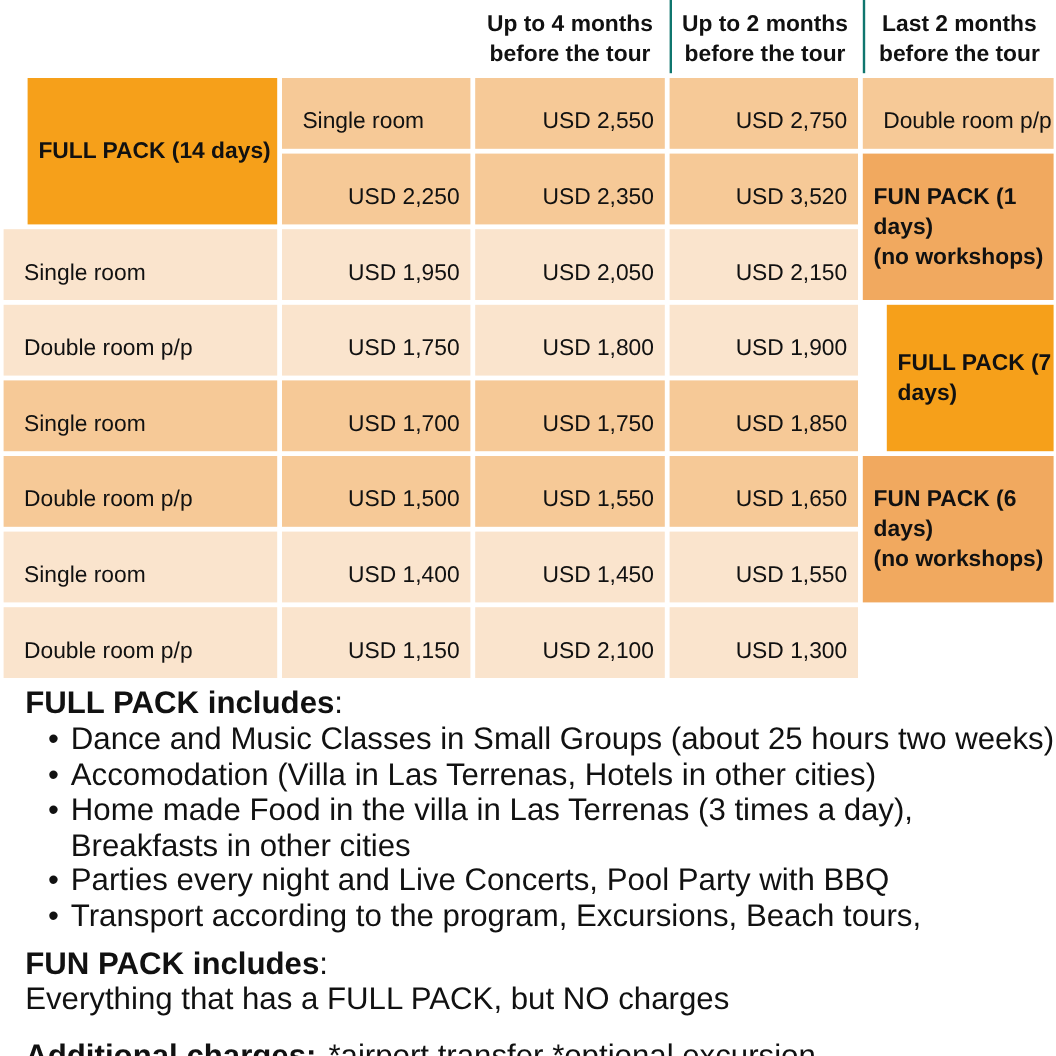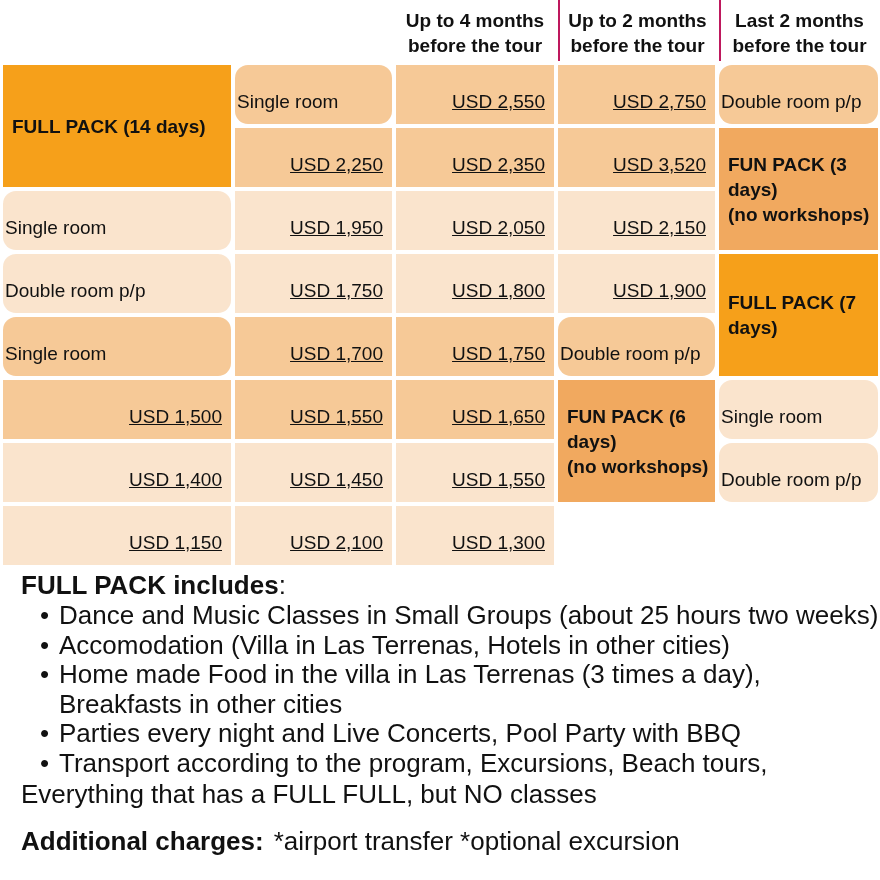--- a/index.html
+++ b/index.html
@@ -18,37 +18,37 @@
     gap: 4px;
     width: 877px;
     margin: 0 0 0 3px;
     background: #ffffff;
   }
   .hcell {
     display: flex; align-items: flex-end; justify-content: center;
     font-weight: bold; font-size: 19px; line-height: 25px;
     text-align: center; white-space: pre-line; padding-bottom: 3px;
   }
-  .hdiv { border-left: 2px solid #be185d; }
+  .hdiv { border-left: 2px solid #0f766e; }
   .pack {
     grid-row: span 2;
     display: flex; align-items: center;
     font-weight: bold; font-size: 19px; line-height: 25px;
     padding-left: 9px; white-space: pre-line;
   }
-  .bg-bright { background: #f6a01a; }
+  .bg-bright { background: #f6a01a; margin-left: 20px; }
   .bg-medium { background: #f1a95f; }
   .bg-peach  { background: #f6c997; }
   .bg-light  { background: #fae4cd; }
   .cell {
     display: flex; align-items: flex-end;
     font-size: 19px; padding-bottom: 11px;
   }
-  .room  { justify-content: flex-start; padding-left: 2px; border-radius: 13px; }
-  .price { justify-content: flex-end; padding-right: 9px; text-decoration: underline; }
+  .room  { justify-content: flex-start; padding-left: 17px; }
+  .price { justify-content: flex-end; padding-right: 9px; }
 
   
   .notes { margin: 7px 0 0 21px; font-size: 26px; line-height: 26px; }
   .bold { font-weight: bold; }
   .bullets { list-style: none; margin: 3px 0 0 0; padding: 0; }
   .bullets li { position: relative; padding-left: 38px; line-height: 29.5px; }
   .bullets li::before { content: "\2022"; position: absolute; left: 19px; }
   .funpack-head { margin-top: 12px; }
   .funpack-line { margin-top: 3px; }
   .charges-line { margin-top: 21px; }
@@ -72,35 +72,36 @@
 
     <div class="pack bg-bright">FULL PACK (14 days)</div>
     <div class="cell room bg-peach">Single room</div>
     <div class="cell price bg-peach">USD 2,550</div>
     <div class="cell price bg-peach">USD 2,750</div>
     <div class="cell room bg-peach">Double room p/p</div>
     <div class="cell price bg-peach">USD 2,250</div>
     <div class="cell price bg-peach">USD 2,350</div>
     <div class="cell price bg-peach">USD 3,520</div>
 
-    <div class="pack bg-medium">FUN PACK (3 days)
+    <div class="pack bg-medium">FUN PACK (1 days)
 (no workshops)</div>
     <div class="cell room bg-light">Single room</div>
     <div class="cell price bg-light">USD 1,950</div>
     <div class="cell price bg-light">USD 2,050</div>
     <div class="cell price bg-light">USD 2,150</div>
     <div class="cell room bg-light">Double room p/p</div>
     <div class="cell price bg-light">USD 1,750</div>
     <div class="cell price bg-light">USD 1,800</div>
     <div class="cell price bg-light">USD 1,900</div>
 
     <div class="pack bg-bright">FULL PACK (7 days)</div>
     <div class="cell room bg-peach">Single room</div>
     <div class="cell price bg-peach">USD 1,700</div>
     <div class="cell price bg-peach">USD 1,750</div>
+    <div class="cell price bg-peach">USD 1,850</div>
     <div class="cell room bg-peach">Double room p/p</div>
     <div class="cell price bg-peach">USD 1,500</div>
     <div class="cell price bg-peach">USD 1,550</div>
     <div class="cell price bg-peach">USD 1,650</div>
 
     <div class="pack bg-medium">FUN PACK (6 days)
 (no workshops)</div>
     <div class="cell room bg-light">Single room</div>
     <div class="cell price bg-light">USD 1,400</div>
     <div class="cell price bg-light">USD 1,450</div>
@@ -116,18 +117,19 @@
     <div><span class="bold">FULL PACK includes</span><span>:</span></div>
 
     <ul class="bullets">
       <li>Dance and Music Classes in Small Groups (about 25 hours two weeks)</li>
       <li>Accomodation (Villa in Las Terrenas, Hotels in other cities)</li>
       <li>Home made Food in the villa in Las Terrenas (3 times a day), Breakfasts in other cities</li>
       <li>Parties every night and Live Concerts, Pool Party with BBQ</li>
       <li>Transport according to the program, Excursions, Beach tours,</li>
     </ul>
 
-    <div class="funpack-line">Everything that has a FULL FULL, but NO classes</div>
+    <div class="funpack-head"><span class="bold">FUN PACK includes</span><span>:</span></div>
+    <div class="funpack-line">Everything that has a FULL PACK, but NO charges</div>
 
     <div class="charges-line"><span class="bold">Additional charges:</span><span class="charges-text">*airport transfer *optional excursion</span></div>
 
   </div>
 </div>
 
 </body></html>

